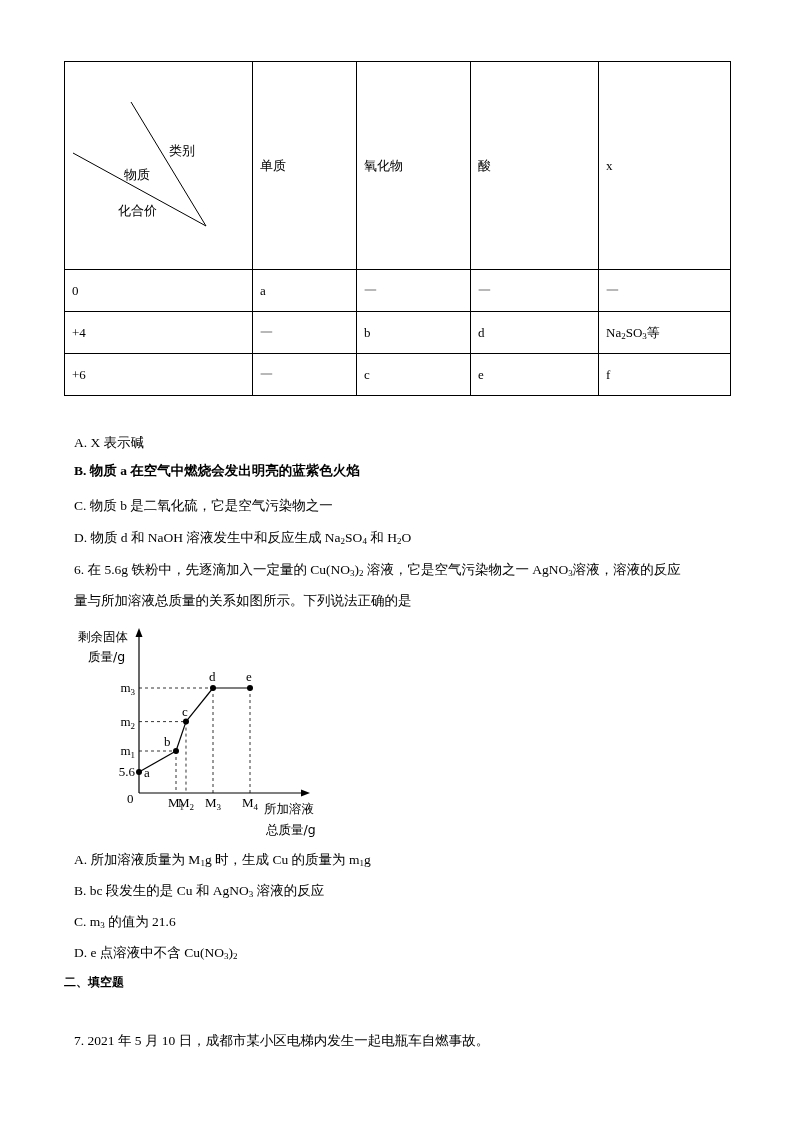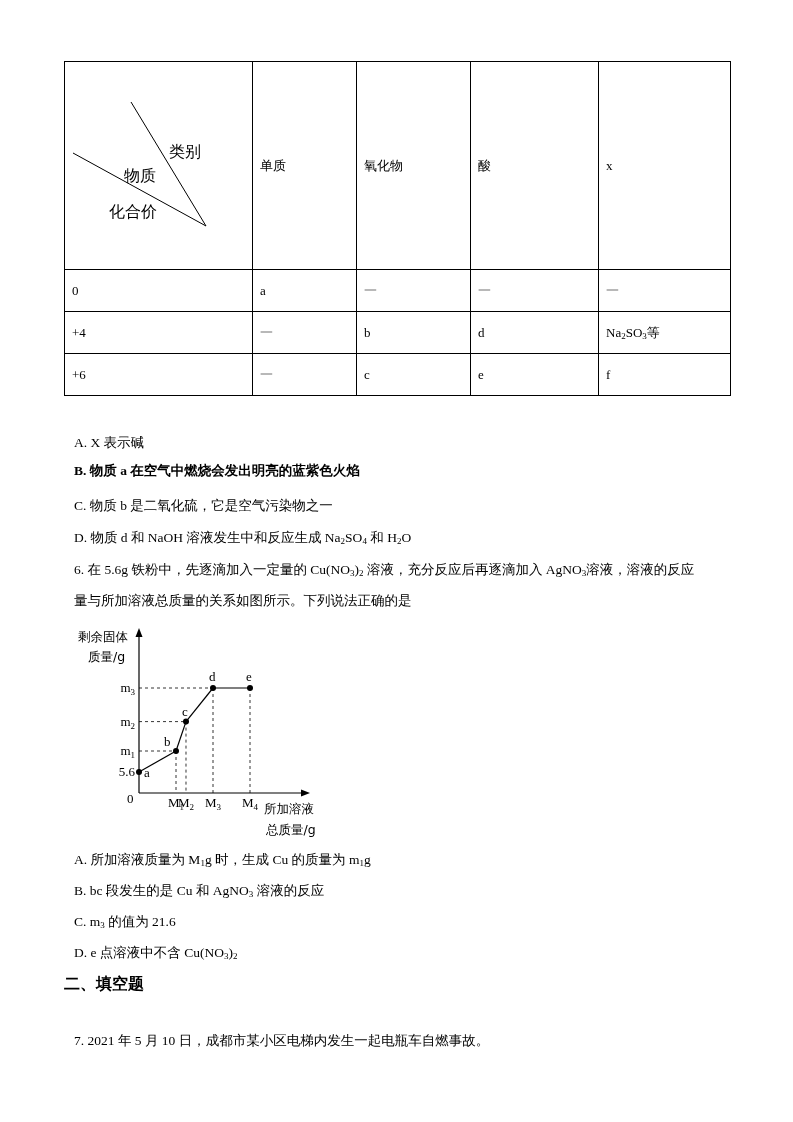--- a/index.html
+++ b/index.html
@@ -18,26 +18,26 @@
   }
   table.cls td {
     border: 1.5px solid #000; padding: 0 0 0 7px;
     font-size: 13px; vertical-align: middle; box-sizing: border-box;
   }
   table.cls tr.hdr td { height: 208px; }
   table.cls tr.row td { height: 42px; }
   .dash { color: #777; }
   .diag-cell { position: relative; padding: 0 !important; }
   .diag-svg { position: absolute; left: 0; top: 0; }
-  .diag-label { position: absolute; font-family: Liberation Serif, serif; font-size: 16px; }
+  .diag-label { position: absolute; font-family: Liberation Serif, serif; font-size: 13px; }
 
   .opt { position: absolute; left: 74px; font-size: 13.5px; }
   sub { font-size: 9px; vertical-align: -2px; line-height: 0; }
 
-  .section { position: absolute; left: 64px; top: 974px; font-family: "DejaVu Sans", sans-serif; font-weight: bold; font-size: 16px; }
+  .section { position: absolute; left: 64px; top: 974px; font-family: "DejaVu Sans", sans-serif; font-weight: bold; font-size: 12px; }
 
   .chart-label { font-family: "Liberation Serif", serif; font-size: 13px; }
   .chart-cjk { font-family: "DejaVu Sans", sans-serif; font-size: 12.5px; }
 </style>
 </head>
 <body>
 
 <table class="cls">
   <colgroup>
     <col style="width:188px">
@@ -48,21 +48,21 @@
   </colgroup>
   <tbody>
       <tr class="hdr">
     <td class="diag-cell">
       <svg class="diag-svg" width="188" height="208">
         <line x1="66" y1="40" x2="141" y2="164" stroke="#000" stroke-width="1"></line>
         <line x1="8" y1="91" x2="141" y2="164" stroke="#000" stroke-width="1"></line>
       </svg>
       <span class="diag-label" style="left:104px; top:80px;">类别</span>
       <span class="diag-label" style="left:59px; top:104px;">物质</span>
-      <span class="diag-label" style="left:44px; top:140px;">化合价</span>
+      <span class="diag-label" style="left:53px; top:140px;">化合价</span>
     </td>
     <td>单质</td>
     <td>氧化物</td>
     <td>酸</td>
     <td>x</td>
   </tr>
   <tr class="row">
     <td>0</td>
     <td>a</td>
     <td class="dash">一</td>
@@ -84,21 +84,21 @@
     <td>f</td>
   </tr>
 </tbody>
   </table>
 
 <div class="opt" style="top:434px;">A. X 表示碱</div>
 <div class="opt" style="top:462px;font-weight:bold;">B.  物质 a 在空气中燃烧会发出明亮的蓝紫色火焰</div>
 <div class="opt" style="top:497px;">C.  物质 b 是二氧化硫，它是空气污染物之一</div>
 <div class="opt" style="top:529px;"><span>D.  物质 d 和 NaOH 溶液发生中和反应生成 Na</span><sub>2</sub><span>SO</span><sub>4</sub><span> 和 H</span><sub>2</sub><span>O</span></div>
 
-<div class="opt" style="top:561px;"><span>6.  在 5.6g 铁粉中，先逐滴加入一定量的 Cu(NO</span><sub>3</sub><span>)</span><sub>2</sub><span> 溶液，充分反应后再逐滴加入 AgNO</span><sub>3</sub><span>溶液，溶液的反应</span></div>
+<div class="opt" style="top:561px;"><span>6.  在 5.6g 铁粉中，先逐滴加入一定量的 Cu(NO</span><sub>3</sub><span>)</span><sub>2</sub><span> 溶液，它是空气污染物之一 AgNO</span><sub>3</sub><span>溶液，溶液的反应</span></div>
 <div class="opt" style="top:592px;">量与所加溶液总质量的关系如图所示。下列说法正确的是</div>
 
 <svg id="chart" class="abs" style="left:0; top:0;" width="793" height="1122">
   <g id="chart-static">
       <line x1="139" y1="793" x2="304" y2="793" stroke="#000" stroke-width="1.2"></line>
       <polygon points="310,793 301,789.5 301,796.5" fill="#000"></polygon>
       <line x1="139" y1="793" x2="139" y2="634" stroke="#000" stroke-width="1.2"></line>
       <polygon points="139,628 135.5,637 142.5,637" fill="#000"></polygon>
       <text x="78" y="641" class="chart-cjk" text-anchor="start">剩余固体</text>
       <text x="88" y="661" class="chart-cjk" text-anchor="start">质量/g</text>

